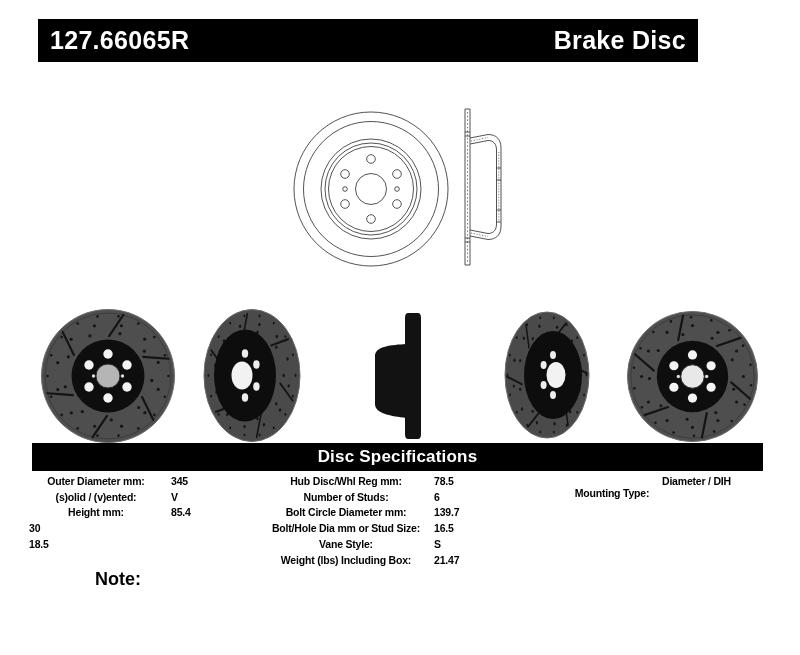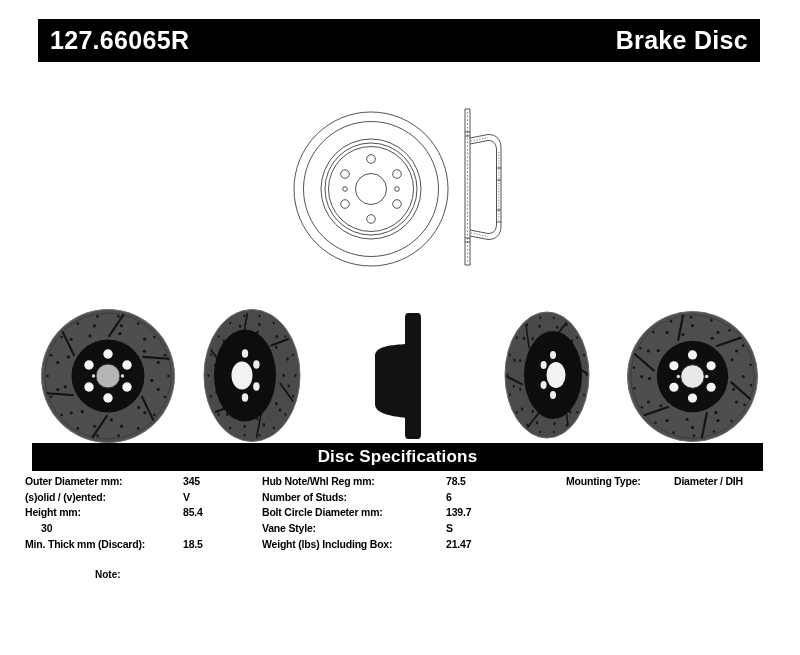--- a/index.html
+++ b/index.html
@@ -1,20 +1,20 @@
 <!DOCTYPE html>
 <html><head>
 <meta charset="utf-8">
 <style>
   html,body{margin:0;padding:0;background:#ffffff;}
   .page{position:relative;width:800px;height:655px;background:#ffffff;overflow:hidden;
         font-family:"Liberation Sans","DejaVu Sans",sans-serif;color:#000;}
 
   
-  .header-banner{position:absolute;left:38px;top:19px;width:722px;height:43px;background:#000;
+  .header-banner{position:absolute;left:38px;top:19px;width:660px;height:43px;background:#000;
     display:flex;align-items:center;justify-content:space-between;padding:0 12px;box-sizing:border-box;}
   .header-banner span{color:#fff;font-size:25px;font-weight:bold;letter-spacing:0.3px;white-space:nowrap;}
 
   
   .drawing-front{position:absolute;left:292px;top:108px;width:160px;height:160px;}
   .drawing-section{position:absolute;left:458px;top:106px;width:50px;height:162px;}
 
   
   .photo{position:absolute;}
   .photo1{left:38px;top:306px;width:140px;height:140px;}
@@ -23,27 +23,27 @@
   .photo4{left:502px;top:308px;width:90px;height:134px;}
   .photo5{left:624px;top:308px;width:137px;height:137px;}
 
   
   .spec-banner{position:absolute;left:32px;top:443px;width:731px;height:28px;background:#000;
     display:flex;align-items:center;justify-content:center;}
   .spec-banner span{color:#fff;font-size:17px;font-weight:bold;letter-spacing:0.2px;}
 
   .spec-col{position:absolute;top:474px;font-size:10.5px;font-weight:bold;letter-spacing:-0.2px;}
   .spec-row{display:flex;line-height:15.7px;white-space:nowrap;}
-  .spec-label{display:inline-block;text-align:left;}
-  .spec-value{margin-left:16px;text-align:left;}
+  .spec-label{display:inline-block;text-align:center;}
+  .spec-value{margin-left:4px;text-align:left;}
   .spec-left{left:25px;}   .spec-left  .spec-label{width:142px;}
   .spec-mid{left:262px;}   .spec-mid   .spec-label{width:168px;}
-  .spec-right{left:566px;} .spec-right .spec-label{width:92px;}
-
-  .note{position:absolute;left:95px;top:569px;font-size:10px;font-weight:bold;}
+  .spec-right{left:566px;} .spec-right .spec-label{width:92px;margin-top:12px;}
+
+  .note{position:absolute;left:95px;top:569px;font-size:18px;font-weight:bold;}
 </style>
 </head>
 <body>
 
 <div class="page">
 
   <div class="header-banner">
     <span>127.66065R</span>
     <span>Brake Disc</span>
   </div>
@@ -336,39 +336,42 @@
       <span class="spec-value">V</span>
     </div>
     <div class="spec-row">
       <span class="spec-label">Height mm:</span>
       <span class="spec-value">85.4</span>
     </div>
     <div class="spec-row">
       <span class="spec-value">30</span>
     </div>
     <div class="spec-row">
-      <span class="spec-label">Min. Thick mm (Discard):</span>
       <span class="spec-value">18.5</span>
     </div>
   </div>
 
   <div class="spec-col spec-mid">
     <div class="spec-row">
-      <span class="spec-label">Hub Note/Whl Reg mm:</span>
+      <span class="spec-label">Hub Disc/Whl Reg mm:</span>
       <span class="spec-value">78.5</span>
     </div>
     <div class="spec-row">
       <span class="spec-label">Number of Studs:</span>
       <span class="spec-value">6</span>
     </div>
     <div class="spec-row">
       <span class="spec-label">Bolt Circle Diameter mm:</span>
       <span class="spec-value">139.7</span>
     </div>
     <div class="spec-row">
+      <span class="spec-label">Bolt/Hole Dia mm or Stud Size:</span>
+      <span class="spec-value">16.5</span>
+    </div>
+    <div class="spec-row">
       <span class="spec-label">Vane Style:</span>
       <span class="spec-value">S</span>
     </div>
     <div class="spec-row">
       <span class="spec-label">Weight (lbs) Including Box:</span>
       <span class="spec-value">21.47</span>
     </div>
   </div>
 
   <div class="spec-col spec-right">

